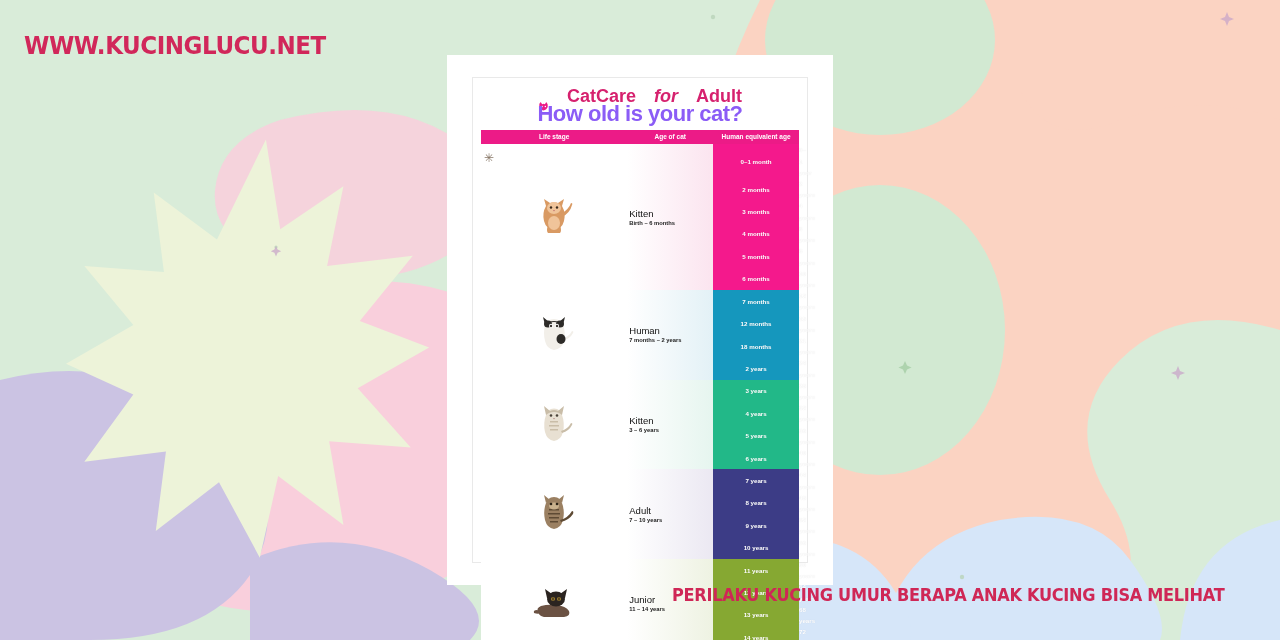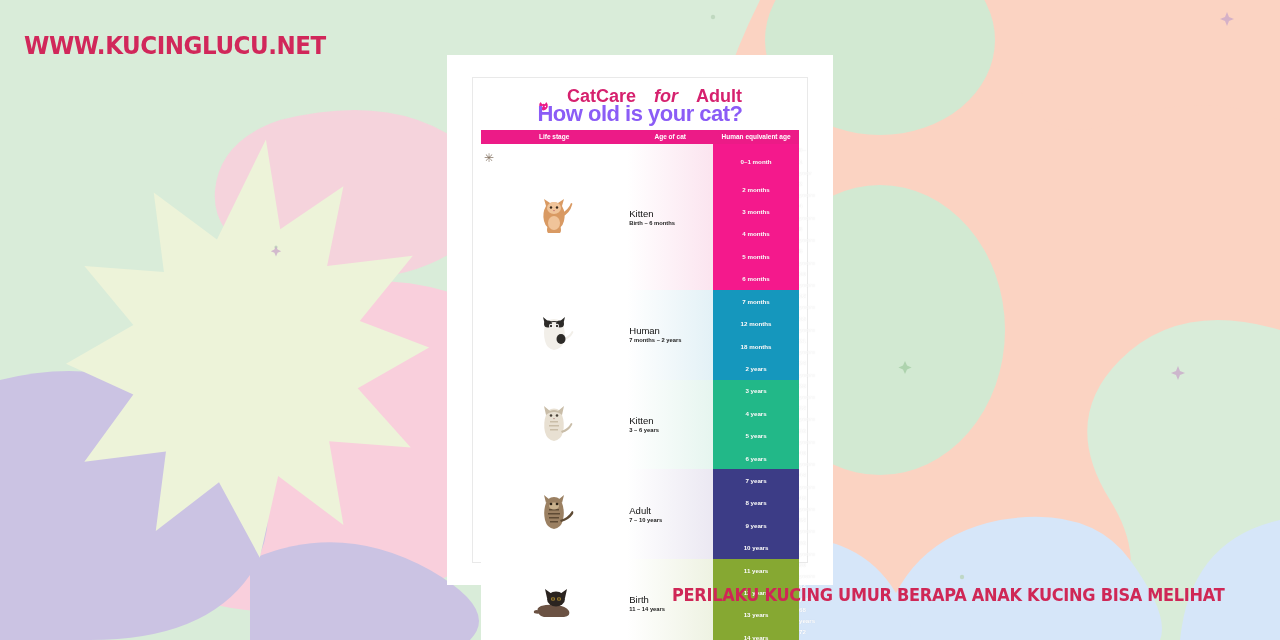--- a/index.html
+++ b/index.html
@@ -344,21 +344,21 @@
                     <g fill="#c9a23a">
                       <ellipse cx="21" cy="17" rx="1.8" ry="2"></ellipse>
                       <ellipse cx="27" cy="17" rx="1.8" ry="2"></ellipse>
                     </g>
                     <g fill="#1b1613">
                       <ellipse cx="21" cy="17" rx="0.7" ry="2"></ellipse>
                       <ellipse cx="27" cy="17" rx="0.7" ry="2"></ellipse>
                     </g>
                   </svg></span></td>
               <td class="stage" rowspan="4" style="width: 27%; background: linear-gradient(to right, rgb(255, 255, 255) 0%, rgb(238, 242, 226) 100%);">
-                <div class="stage-name">Birth</div>
+                <div class="stage-name">Junior</div>
                 <div class="stage-sub">11 – 14 years</div>
               </td>
               <td class="age" style="background: rgb(134, 168, 50);">11 years</td>
               <td class="human" style="background: rgb(134, 168, 50);">60 years</td>
             </tr>
             <tr>
               <td class="age" style="background: rgb(134, 168, 50);">12 years</td>
               <td class="human" style="background: rgb(134, 168, 50);">64 years</td>
             </tr>
             <tr>

